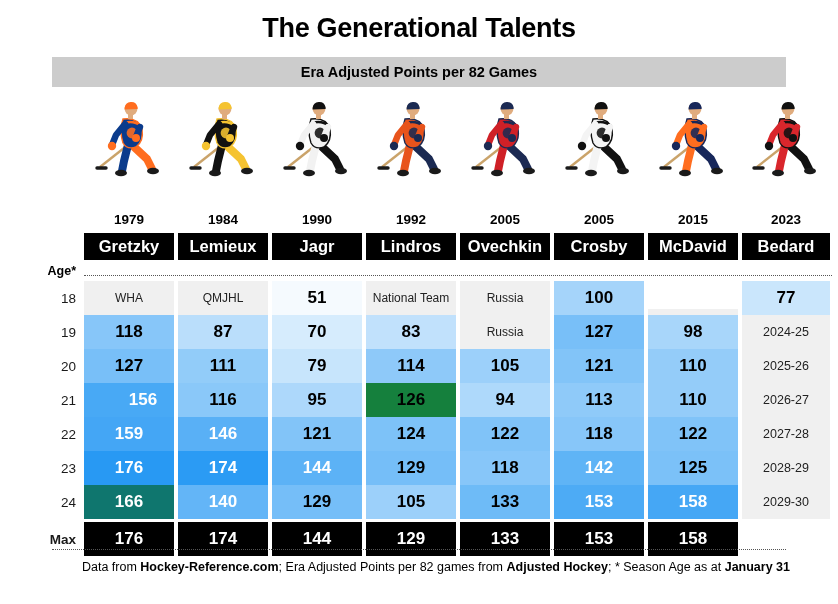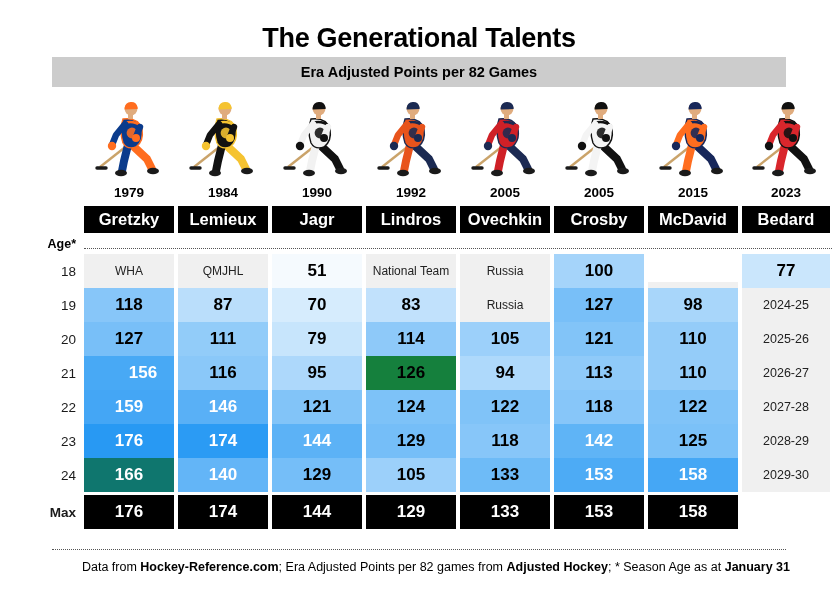--- a/index.html
+++ b/index.html
@@ -15,21 +15,21 @@
     position: relative;
   }
 
   
   #title {
     text-align: center;
     font-size: 27px;
     font-weight: bold;
     color: #000000;
     letter-spacing: -0.3px;
-    padding-top: 20px;
+    padding-top: 10px;
     height: 36px;
     line-height: 36px;
   }
 
   
   #subtitle-bar {
     position: absolute;
     left: 52px;
     top: 57px;
     width: 734px;
@@ -85,21 +85,21 @@
   .skater {
     position: absolute;
     left: 50%;
     bottom: 2px;
     transform: translateX(-50%);
     width: 74px;
     height: 86px;
   }
 
   
-  .year-row { height: 24px; }
+  .year-row { height: 24px; margin-top: 27px; }
   .year-cell {
     height: 24px;
     line-height: 24px;
     text-align: center;
     font-size: 13.5px;
     font-weight: bold;
     color: #000;
   }
 
   

